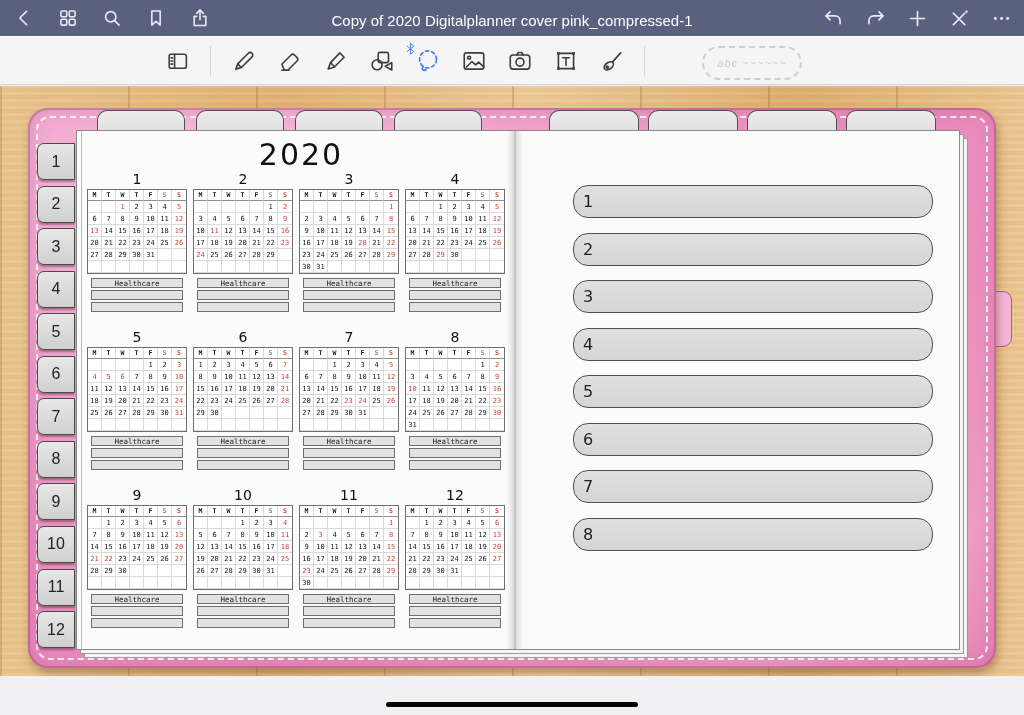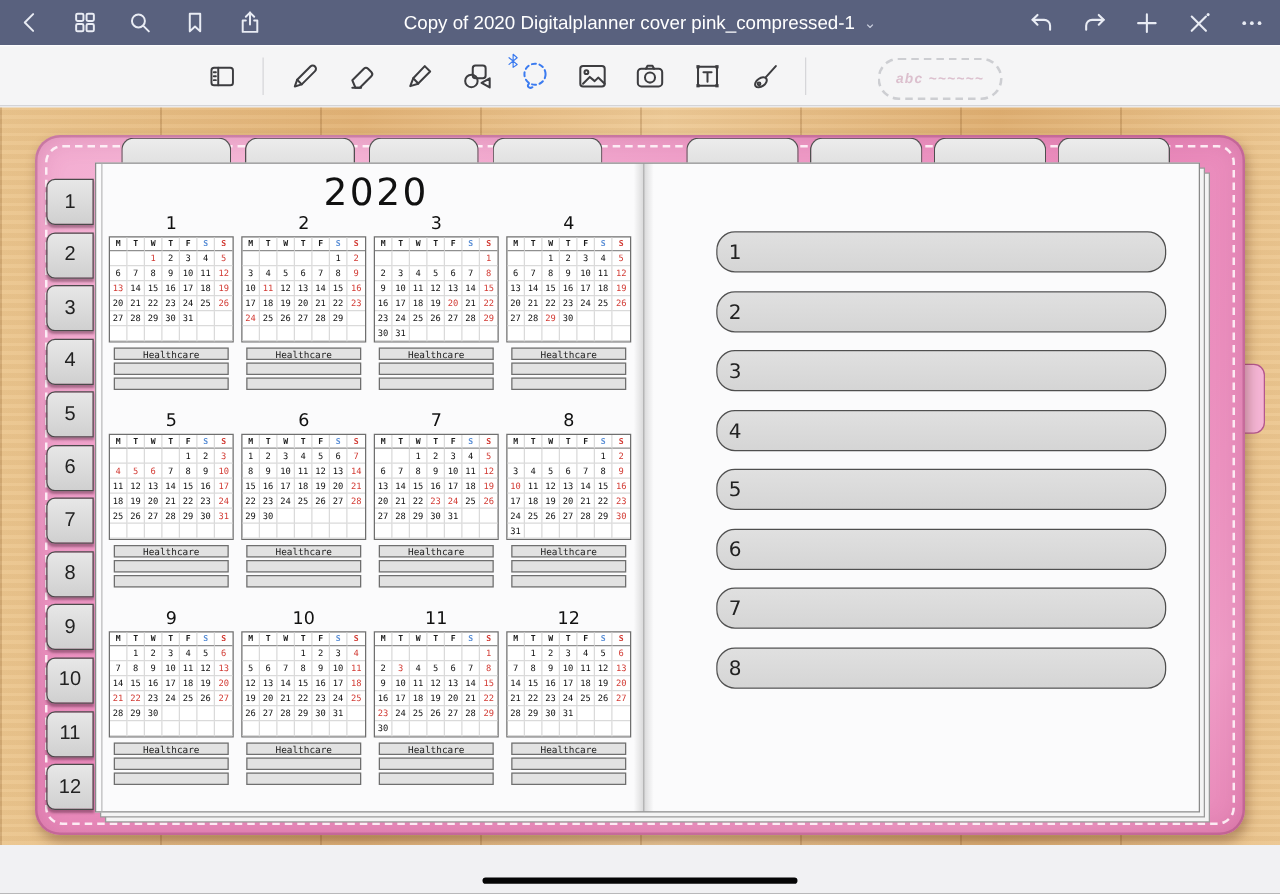--- a/index.html
+++ b/index.html
@@ -5,37 +5,37 @@
   html,body{margin:0;padding:0;background:#000;}
   .stage{position:relative;width:1024px;height:715px;overflow:hidden;
          font-family:"Liberation Sans",sans-serif;background:#f1f1f3;}
 
   
   .nav{position:absolute;top:0;left:0;width:1024px;height:36px;background:#59617e;}
   .nav-left{position:absolute;left:14px;top:0;height:36px;display:flex;align-items:center;gap:24px;}
   .nav-right{position:absolute;right:12px;top:0;height:36px;display:flex;align-items:center;gap:21px;}
   .nav svg{display:block;stroke:#e9ecf4;fill:none;stroke-width:1.9;stroke-linecap:round;stroke-linejoin:round;}
   .nav .fillic{fill:#e9ecf4;stroke:none;}
-  .nav-title{position:absolute;left:50%;top:0;transform:translateX(-50%);height:36px;display:flex;
-             align-items:center;gap:7px;color:#ffffff;font-size:15px;white-space:nowrap;}
+  .nav-title{position:absolute;left:50%;top:12px;transform:translateX(-50%);height:36px;display:flex;
+             gap:7px;color:#ffffff;font-size:15px;white-space:nowrap;flex-direction:column;}
   .nav-title .chev{font-size:12px;color:#c9cedd;}
 
   
   .toolbar{position:absolute;top:36px;left:0;width:1024px;height:49px;background:#f5f5f6;
            border-top:1px solid #fdfdfe;border-bottom:1px solid #d4d4d7;box-sizing:border-box;}
   .tools{position:absolute;left:164px;top:0;height:48px;display:flex;align-items:center;gap:19px;}
   .tools svg{display:block;stroke:#3d3d40;fill:none;stroke-width:1.5;stroke-linecap:round;stroke-linejoin:round;}
   .tools .tool{position:relative;width:27px;height:27px;display:flex;align-items:center;justify-content:center;}
   .tdiv{width:1px;height:30px;background:#d6d6d9;}
   .tool.active svg{stroke:#3b7bf0;}
   .bt-badge{position:absolute;left:-9px;top:-6px;}
   .bt-badge svg{stroke:#3b7bf0;stroke-width:1.3;}
   .abc{position:absolute;left:702px;top:9px;width:96px;height:30px;border:2px dashed #cdced2;
        border-radius:17px;display:flex;align-items:center;justify-content:center;
-       font-size:11px;font-style:italic;color:#dcc0ce;letter-spacing:1px;font-weight:bold;}
+       font-size:11px;font-style:italic;color:#dcc0ce;letter-spacing:1px;}
 
   
   .canvas{position:absolute;top:86px;left:0;width:1024px;height:590px;
     background:
       repeating-linear-gradient(0deg, rgba(255,255,255,.04) 0 3px, rgba(140,90,40,.05) 3px 7px),
       repeating-linear-gradient(90deg, rgba(120,70,20,.22) 0 2px, rgba(0,0,0,0) 2px 128px),
       linear-gradient(90deg,#ebc68f 0%,#e2b377 28%,#eecb98 52%,#dfaf72 78%,#ecc791 100%);}
 
   
   .flap{position:absolute;left:984px;top:205px;width:28px;height:56px;border-radius:9px;

